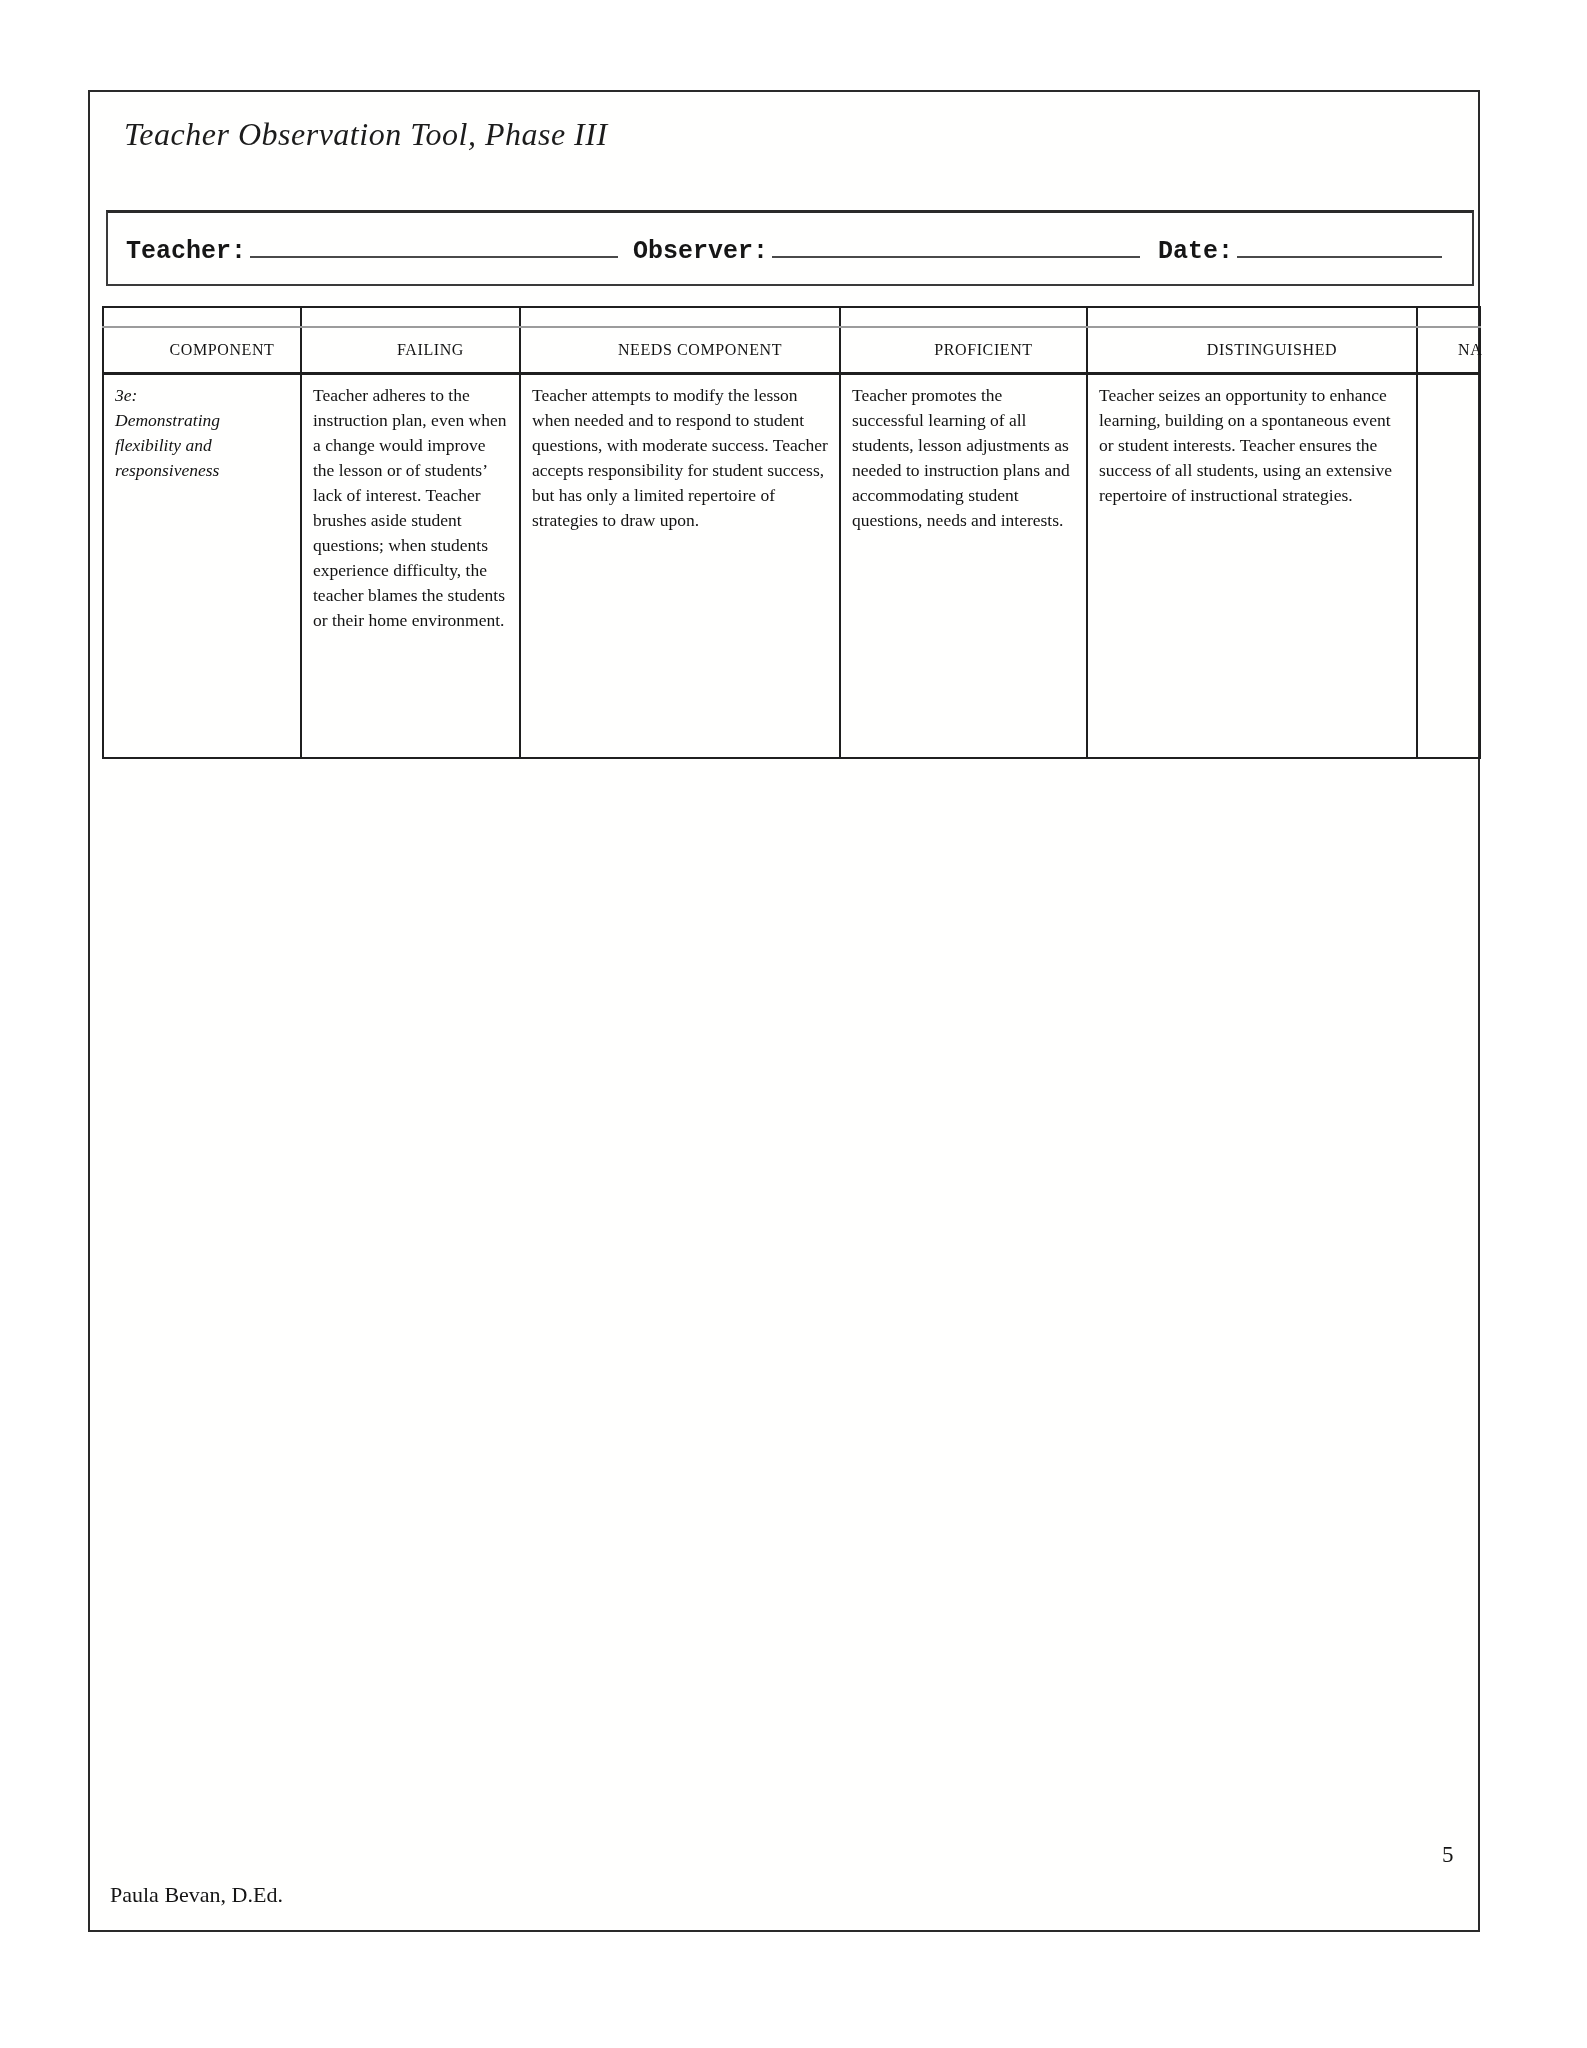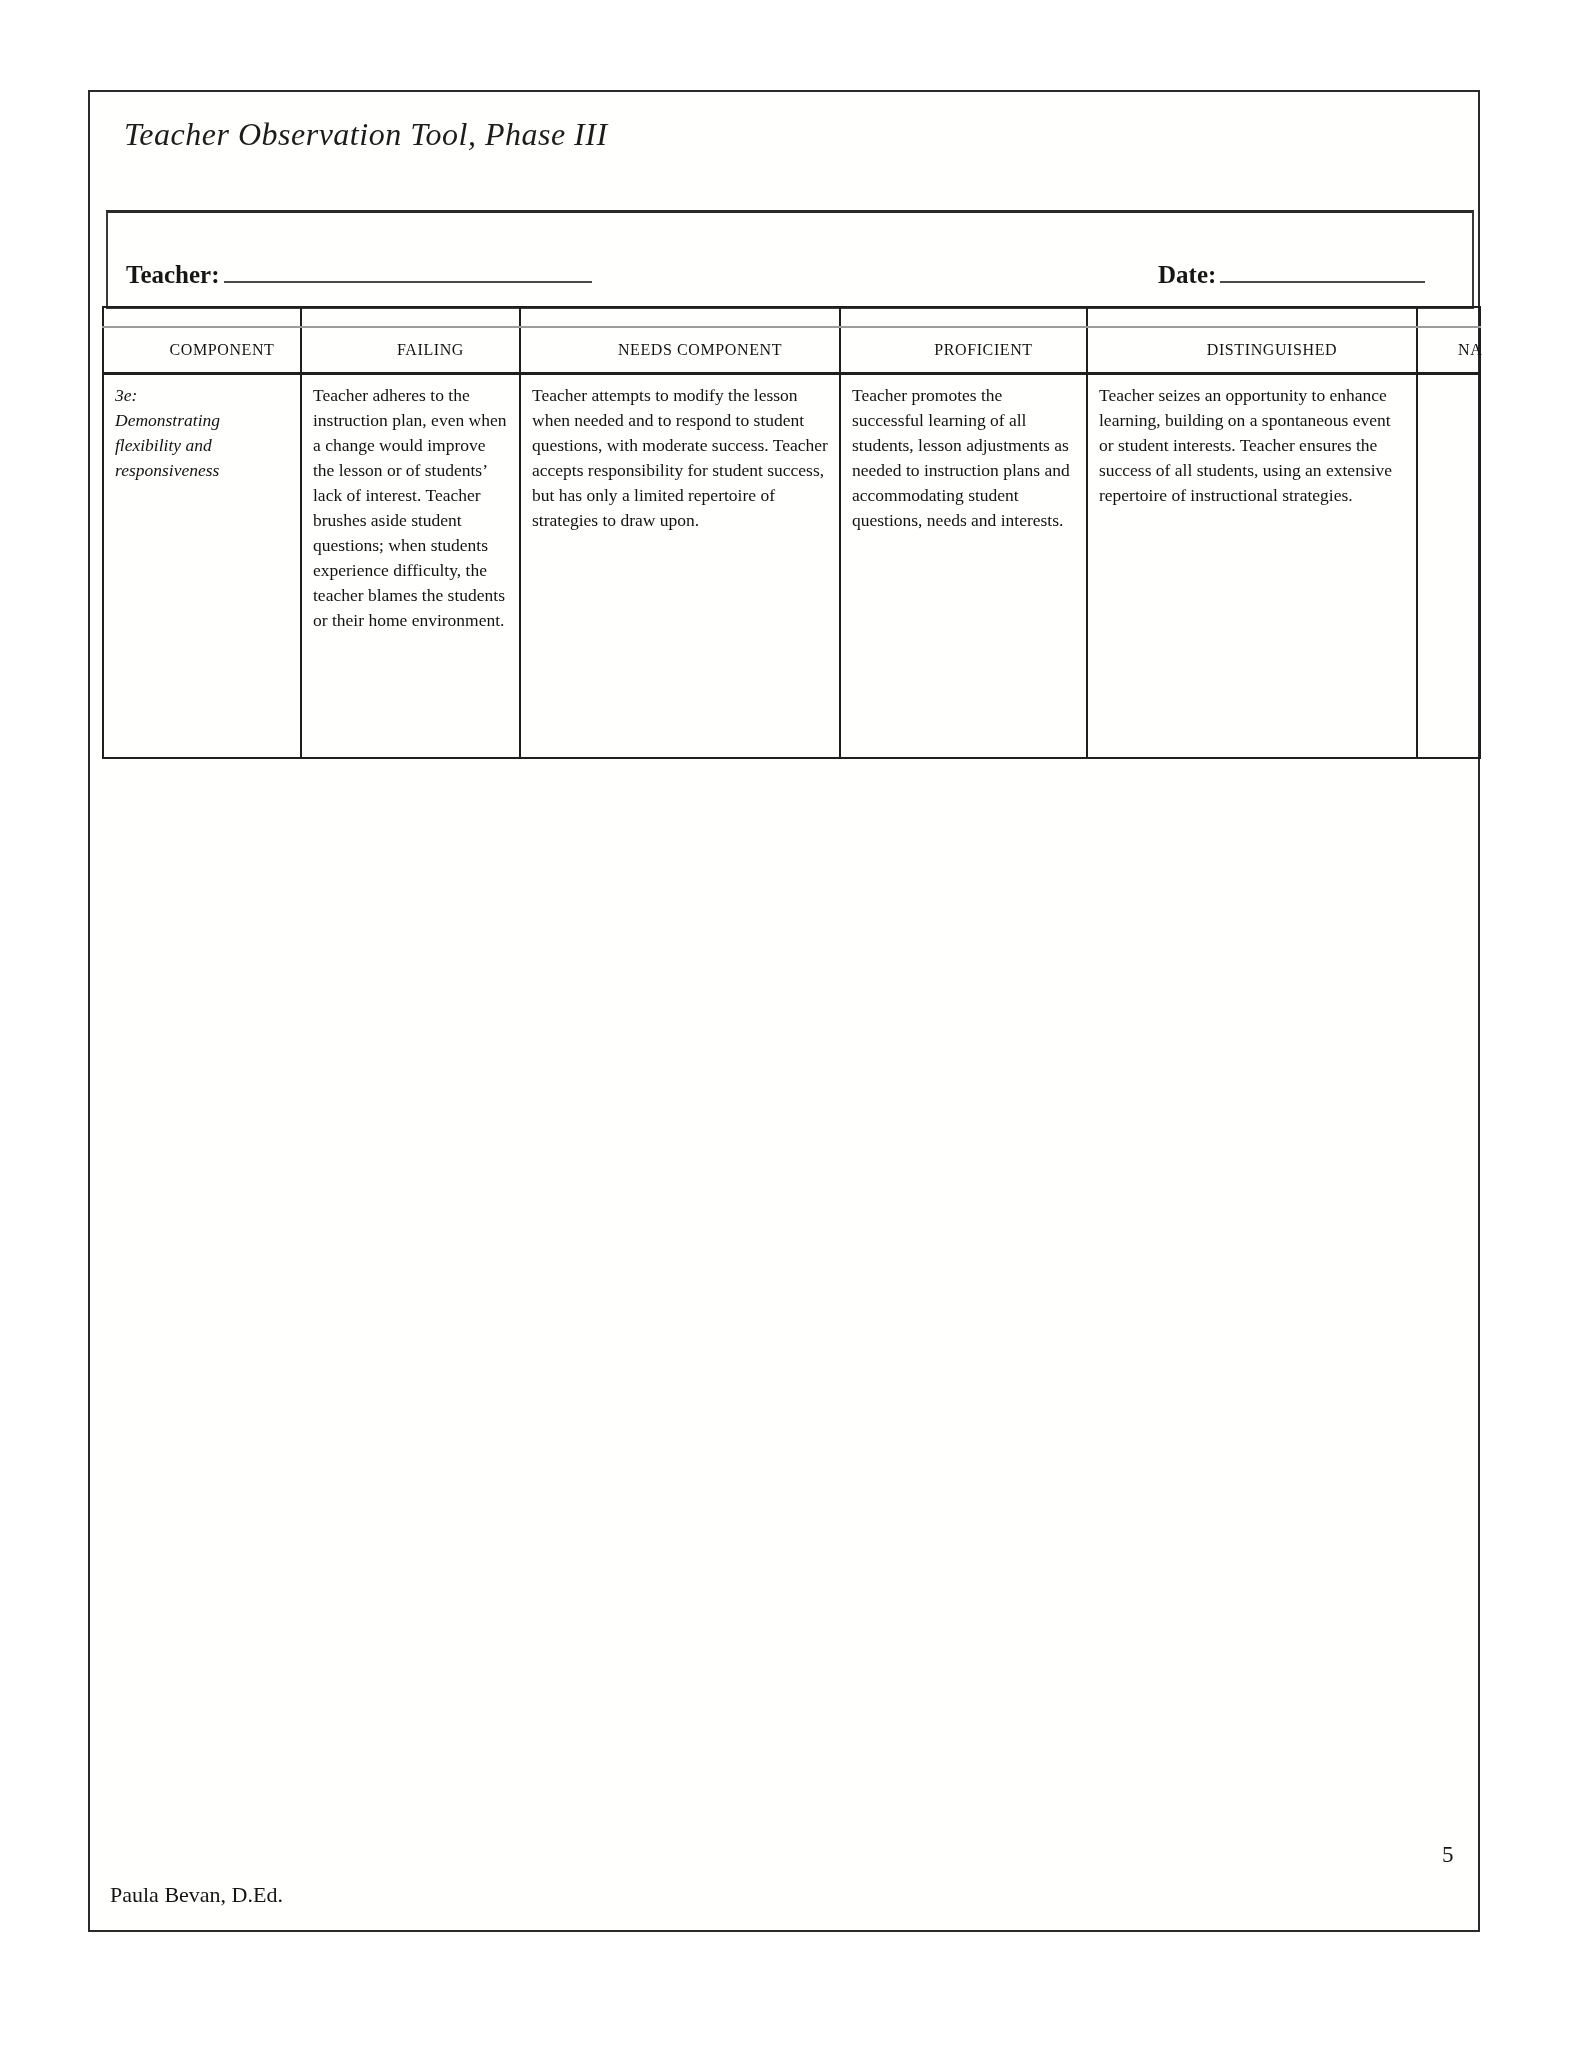--- a/index.html
+++ b/index.html
@@ -21,23 +21,24 @@
     position: absolute;
     left: 34px; top: 24px;
     font-style: italic;
     font-size: 32px;
     letter-spacing: 0.5px;
     color: #1c1c1c;
   }
   .header-box {
     position: absolute;
     left: 16px; top: 118px;
-    width: 1368px; height: 99px;
+    width: 1368px; height: 76px;
     border: 2px solid #3a3a3a;
     border-top: 3px solid #2a2a2a;
+    font-family: Liberation Mono, monospace;
   }
   .field { position: absolute; bottom: 18px; white-space: nowrap; }
   .field-label { font-weight: bold; font-size: 25px; color: #161616; }
   .field-line {
     display: inline-block;
     border-bottom: 2px solid #4a4a4a;
     height: 20px;
     vertical-align: baseline;
     margin-left: 4px;
   }
@@ -99,20 +100,23 @@
 <body>
 
 <div class="page">
 
   <div class="doc-title">Teacher Observation Tool, Phase III</div>
 
   <div class="header-box">
     <div class="field field-teacher">
       <span class="field-label">Teacher:</span><span class="field-line line-teacher"></span>
     </div>
+    <div class="field field-observer">
+      <span class="field-label">Observer:</span><span class="field-line line-observer"></span>
+    </div>
     <div class="field field-date">
       <span class="field-label">Date:</span><span class="field-line line-date"></span>
     </div>
   </div>
 
   <table class="rubric">
     <colgroup>
       <col style="width:198px">
       <col style="width:219px">
       <col style="width:320px">

